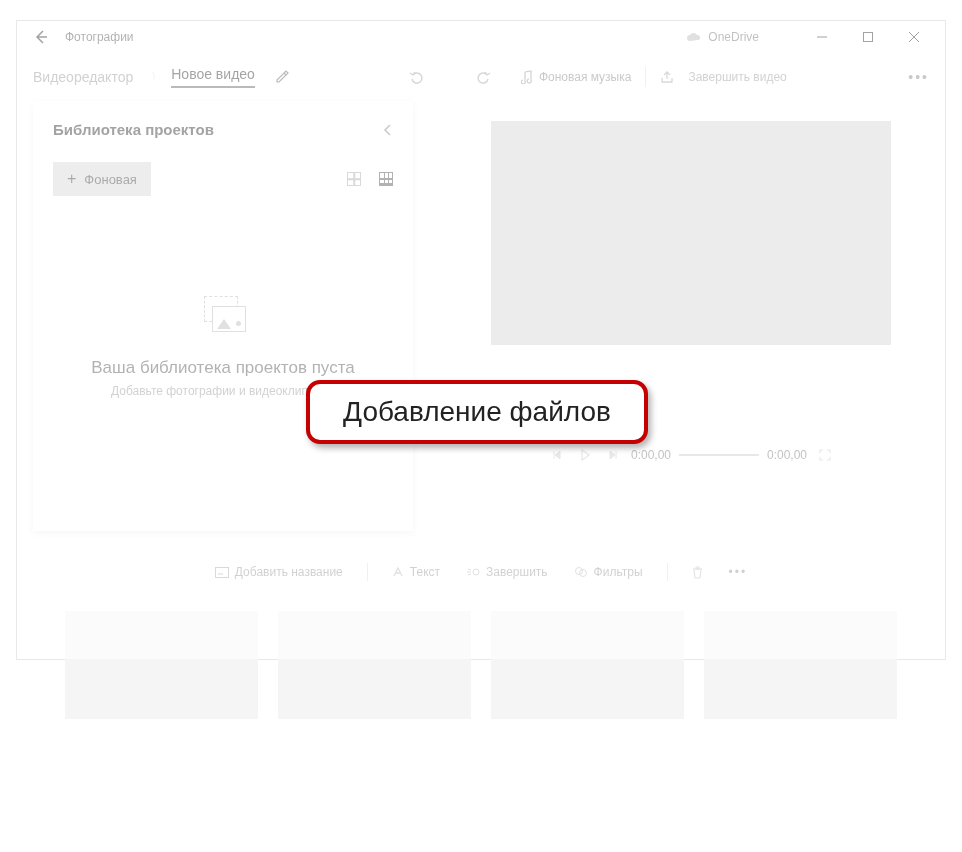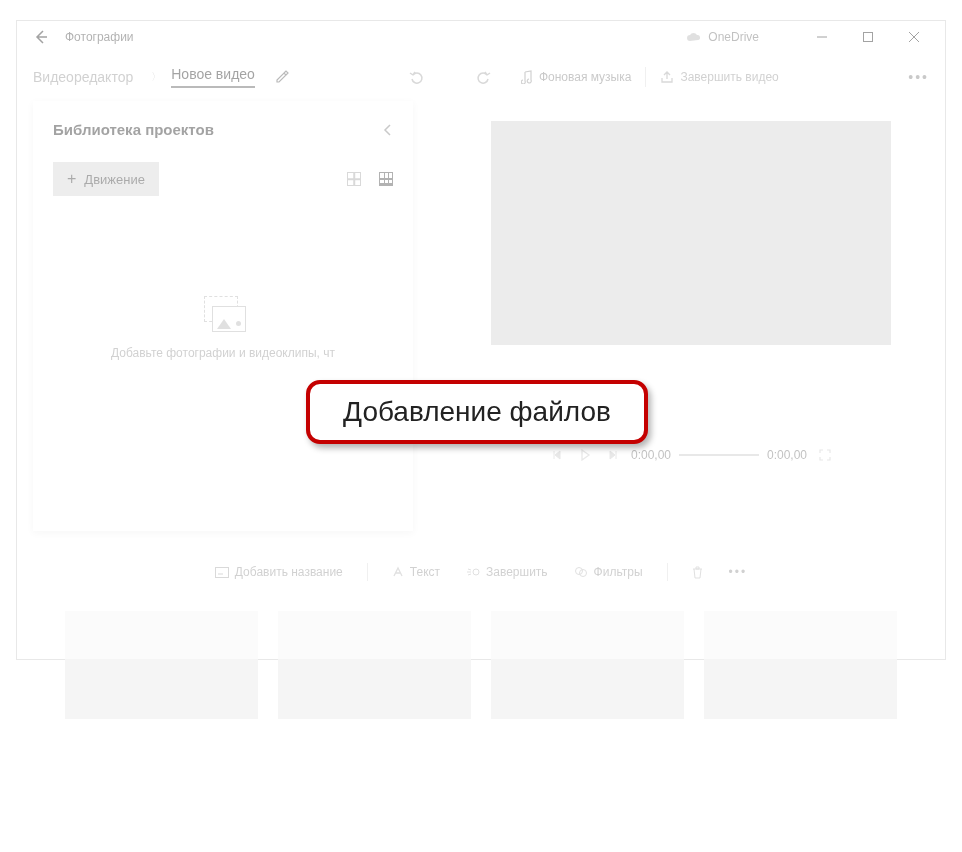--- a/index.html
+++ b/index.html
@@ -17,21 +17,21 @@
 .cmd-editor { font-size: 14px; color: #999; margin-right: 18px; }
 .cmd-chevron { font-size: 10px; color: #bbb; margin-right: 10px; }
 .cmd-title { font-size: 14px; color: #333; padding-bottom: 4px; border-bottom: 2px solid #666; }
 .cmd-pencil { margin-left: 20px; color: #666; }
 .cmd-spacer1 { width: 110px; }
 .cmd-undo, .cmd-redo { width: 36px; height: 36px; display: flex; align-items: center; justify-content: center; color: #888; }
 .cmd-gap { width: 30px; }
 .cmd-music { display: flex; align-items: center; color: #888; font-size: 12px; margin-left: 20px; }
 .cmd-music .mi { margin-right: 6px; }
 .cmd-sep { width: 1px; height: 20px; background: #ddd; margin: 0 14px; }
-.cmd-finish { display: flex; align-items: center; color: #999; font-size: 12px; }
+.cmd-finish { display: flex; align-items: center; color: #999; font-size: 12px; gap: 8px; }
 .cmd-finish .fi { margin-right: 6px; }
 .cmd-more { margin-left: auto; color: #888; font-size: 14px; letter-spacing: 2px; }
 .main { display: flex; padding: 0 16px; }
 .sidebar { width: 380px; height: 430px; background: #fff; box-shadow: 0 2px 8px rgba(0,0,0,0.08); padding: 20px; position: relative; }
 .side-title-row { display: flex; align-items: center; }
 .side-title { font-size: 15px; font-weight: 600; color: #333; }
 .side-collapse { margin-left: auto; color: #888; }
 .side-toolbar { display: flex; align-items: center; margin-top: 24px; }
 .add-btn { background: #d8d8d8; display: flex; align-items: center; padding: 8px 14px; font-size: 13px; color: #444; }
 .add-btn .plus { font-size: 16px; margin-right: 8px; font-weight: 300; }
@@ -155,37 +155,38 @@
         <span class="side-title">Библиотека проектов</span>
         <span class="side-collapse">
           <svg width="10" height="14" viewBox="0 0 10 14">
               <path d="M7 2 L2 7 L7 12" stroke="#888" fill="none" stroke-width="1.5"></path>
             </svg>
         </span>
       </div>
       <div class="side-toolbar">
         <div class="add-btn">
           <span class="plus">+</span>
-          <span>Движение</span>
+          <span>Фоновая</span>
         </div>
         <div class="side-views">
           <div class="view-grid2"></div>
           <div class="view-grid3">
               <span class="h"></span>
             </div>
         </div>
       </div>
       <div class="empty-state">
         <div class="empty-icon">
           <div class="r1"></div>
           <div class="r2">
               <div class="mtn"></div>
               <div class="sun"></div>
             </div>
         </div>
+        <div class="empty-h1">Ваша библиотека проектов пуста</div>
         <div class="empty-p">Добавьте фотографии и видеоклипы, чт</div>
       </div>
     </div>
 
     <div class="preview">
       <div class="preview-box">
         <div class="preview-canvas"></div>
         <div class="preview-controls">
           <div class="pc-btn">
             <svg width="10" height="10" viewBox="0 0 10 10">

